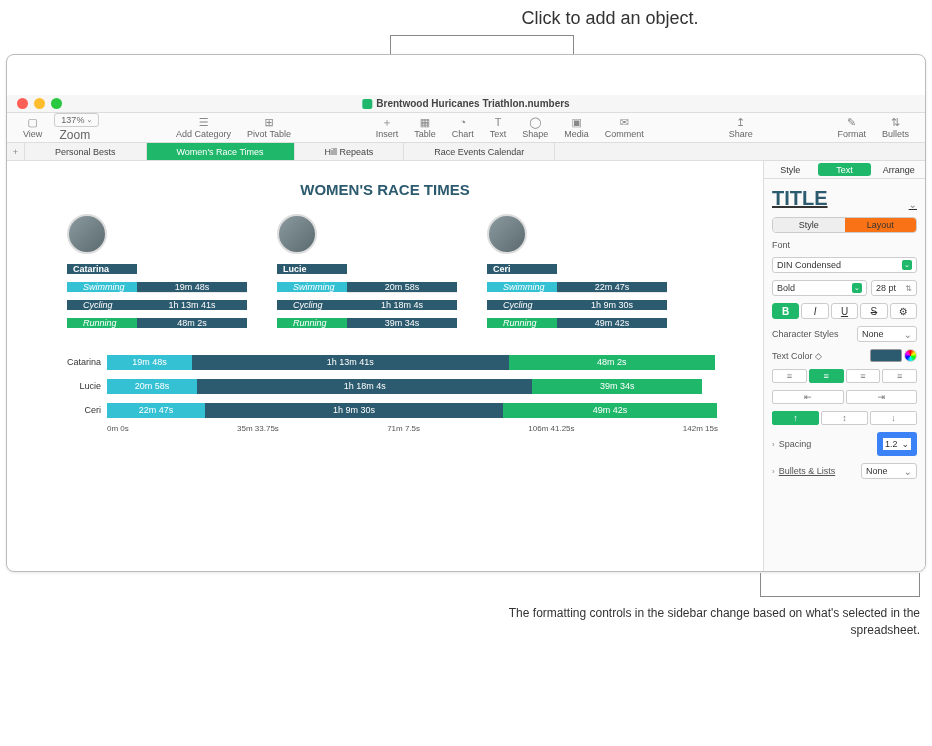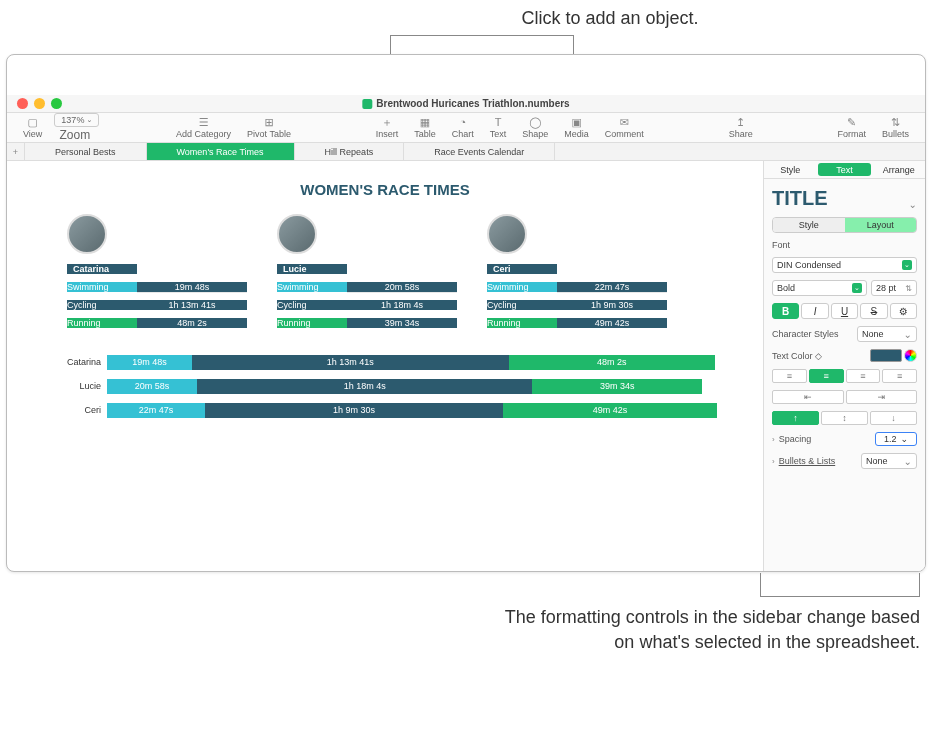--- a/index.html
+++ b/index.html
@@ -2,21 +2,21 @@
 <html><head>
 <meta charset="utf-8">
 <style>
 * { margin: 0; padding: 0; box-sizing: border-box; font-family: -apple-system, BlinkMacSystemFont, "Helvetica Neue", sans-serif; }
 body { background: #fff; width: 932px; height: 746px; position: relative; }
 
 
 .callout-top { position: absolute; top: 8px; left: 390px; width: 440px; text-align: center; font-size: 18px; color: #333; }
 .callout-top-line { position: absolute; top: 35px; left: 390px; width: 184px; height: 20px; border-top: 1px solid #888; border-left: 1px solid #888; border-right: 1px solid #888; }
 .callout-bottom-line { position: absolute; top: 573px; left: 760px; width: 160px; height: 24px; border-bottom: 1px solid #888; border-left: 1px solid #888; border-right: 1px solid #888; }
-.callout-bottom { position: absolute; top: 605px; left: 480px; width: 440px; text-align: right; font-size: 18px; color: #333; line-height: 1.4; }
+.callout-bottom { position: absolute; top: 605px; left: 480px; width: 440px; text-align: right; font-size: 12px; color: #333; line-height: 1.4; }
 
 
 .window { position: absolute; top: 54px; left: 6px; width: 920px; height: 518px; border: 1px solid #bbb; border-radius: 8px; overflow: hidden; background: #fff; box-shadow: 0 1px 3px rgba(0,0,0,0.1); }
 
 
 .titlebar { height: 18px; background: #f6f6f6; border-bottom: 1px solid #ddd; display: flex; align-items: center; position: relative; margin-top: 40px; }
 .traffic-lights { display: flex; gap: 6px; padding-left: 10px; }
 .light { width: 11px; height: 11px; border-radius: 50%; }
 .light.red { background: #ff5f57; }
 .light.yellow { background: #ffbd2e; }
@@ -56,21 +56,21 @@
 .subtitle { text-align: center; font-size: 15px; font-weight: 700; color: #2c5a6e; margin-bottom: 16px; font-family: "DIN Condensed", "Arial Narrow", sans-serif; }
 
 
 .mini-tables { display: flex; gap: 30px; margin-bottom: 20px; padding: 0 30px; }
 .mini { width: 180px; }
 .avatar { width: 40px; height: 40px; border-radius: 50%; background: linear-gradient(135deg, #8a9a9f, #5a6a6f); margin-bottom: 6px; border: 2px solid #ddd; }
 .mini-head { display: flex; height: 18px; font-size: 9px; font-weight: 600; color: #fff; align-items: center; }
 .mini-head .name { background: #2c5a6e; flex: 0 0 70px; padding-left: 6px; }
 .mini-head .times-lbl { background: #e8e8e8; color: #333; flex: 1; text-align: center; margin-top: 38px; }
 .mini-row { display: flex; height: 18px; font-size: 9px; color: #fff; align-items: center; }
-.mini-row .act { flex: 0 0 70px; padding-left: 0; }
+.mini-row .act { flex: 0 0 70px; padding-left: 16px; font-style: italic; }
 .mini-row .val { flex: 1; text-align: center; }
 .mini-row.swimming { } .mini-row.swimming .act { background: #35c1d4; } .mini-row.swimming .val { background: #2c5a6e; }
 .mini-row.cycling .act { background: #2c5a6e; } .mini-row.cycling .val { background: #2c5a6e; }
 .mini-row.running .act { background: #1fb86a; } .mini-row.running .val { background: #2c5a6e; }
 
 
 .chart { padding: 0 15px; }
 .bar-row { display: flex; align-items: center; height: 20px; margin-bottom: 4px; }
 .bar-label { width: 55px; text-align: right; font-size: 9px; color: #333; padding-right: 6px; }
 .bar-track { flex: 1; height: 15px; display: flex; position: relative; }
@@ -79,43 +79,43 @@
 .seg.cycle { background: #2c5a6e; }
 .seg.run { background: #1fb86a; }
 .axis { display: flex; padding-left: 55px; font-size: 8px; color: #555; justify-content: space-between; margin-top: 2px; }
 
 
 .sidebar { width: 162px; background: #fafafa; border-left: 1px solid #ddd; font-size: 9px; color: #333; display: flex; flex-direction: column; }
 .sb-tabs { display: flex; height: 18px; border-bottom: 1px solid #ddd; }
 .sb-tab { flex: 1; display: flex; align-items: center; justify-content: center; font-size: 9px; }
 .sb-tab.active { background: #1fb86a; color: #fff; border-radius: 3px; margin: 2px; }
 .sb-body { padding: 8px; display: flex; flex-direction: column; gap: 7px; }
-.sb-title-row { display: flex; justify-content: space-between; align-items: flex-end; }
+.sb-title-row { display: flex; justify-content: space-between; align-items: flex-end; text-decoration: underline; }
 .sb-title { font-family: "DIN Condensed","Arial Narrow",sans-serif; font-weight: 700; font-size: 20px; color: #2c5a6e; }
 .chev { color: #888; font-size: 10px; }
 .seg-ctl { display: flex; border: 1px solid #ccc; border-radius: 4px; overflow: hidden; height: 16px; }
-.seg-btn { flex: 1; display: flex; align-items: center; justify-content: center; font-size: 9px; background: #86efac; }
+.seg-btn { flex: 1; display: flex; align-items: center; justify-content: center; font-size: 9px; background: #f97316; }
 .seg-btn.active { background: #eee; }
 .sb-label { font-size: 9px; color: #555; }
 .sb-select { border: 1px solid #ccc; border-radius: 3px; height: 16px; display: flex; align-items: center; justify-content: space-between; padding: 0 4px; background: #fff; font-size: 9px; }
 .sb-select .arr { width: 10px; height: 10px; background: #1fb86a; border-radius: 2px; color: #fff; display: flex; align-items: center; justify-content: center; font-size: 7px; }
 .sb-row { display: flex; gap: 4px; }
 .sb-row .sb-select { flex: 1; }
 .style-btns { display: flex; gap: 2px; }
 .style-btn { flex: 1; border: 1px solid #ccc; border-radius: 3px; height: 16px; display: flex; align-items: center; justify-content: center; background: #fff; font-size: 10px; }
 .style-btn.active { background: #1fb86a; color: #fff; border-color: #1fb86a; }
 .color-row { display: flex; align-items: center; justify-content: space-between; }
 .color-swatch { width: 32px; height: 13px; background: #2c5a6e; border: 1px solid #999; border-radius: 2px; }
 .color-wheel { width: 13px; height: 13px; border-radius: 50%; background: conic-gradient(red,yellow,lime,cyan,blue,magenta,red); border: 1px solid #ccc; }
 .align-row { display: flex; gap: 2px; }
 .align-btn { flex: 1; height: 14px; border: 1px solid #ccc; border-radius: 2px; background: #fff; display: flex; align-items: center; justify-content: center; font-size: 9px; color: #777; }
 .align-btn.active { background: #1fb86a; color: #fff; border-color: #1fb86a; }
 .disclose-row { display: flex; align-items: center; gap: 4px; }
 .disclose-row .chev2 { color: #888; font-size: 8px; }
-.spacing-val { border: 1px solid #3b82f6; border-radius: 3px; padding: 1px 8px; background: #fff; display: flex; align-items: center; gap: 4px; }
+.spacing-val { border: 6px solid #3b82f6; border-radius: 3px; padding: 1px 2px; background: #fff; display: flex; align-items: center; gap: 4px; }
 </style>
 </head>
 <body>
 
 <div class="callout-top">Click to add an object.</div>
 <div class="callout-top-line"></div>
 
 <div class="window">
 
   <div class="titlebar">
@@ -297,20 +297,27 @@
             </div>
           </div>
           <div class="bar-row">
             <div class="bar-label">Ceri</div>
             <div class="bar-track">
               <div class="seg swim" style="width:16.016403046280022%">22m 47s</div>
               <div class="seg cycle" style="width:48.85764499121266%">1h 9m 30s</div>
               <div class="seg run" style="width:34.93848857644991%">49m 42s</div>
             </div>
           </div>
+          <div class="axis">
+            <span>0m 0s</span>
+            <span>35m 33.75s</span>
+            <span>71m 7.5s</span>
+            <span>106m 41.25s</span>
+            <span>142m 15s</span>
+          </div>
         </div>
 
     </div>
 
     <div class="sidebar">
       <div class="sb-tabs">
         <div class="sb-tab">
             <span>Style</span>
           </div>
         <div class="sb-tab active">

